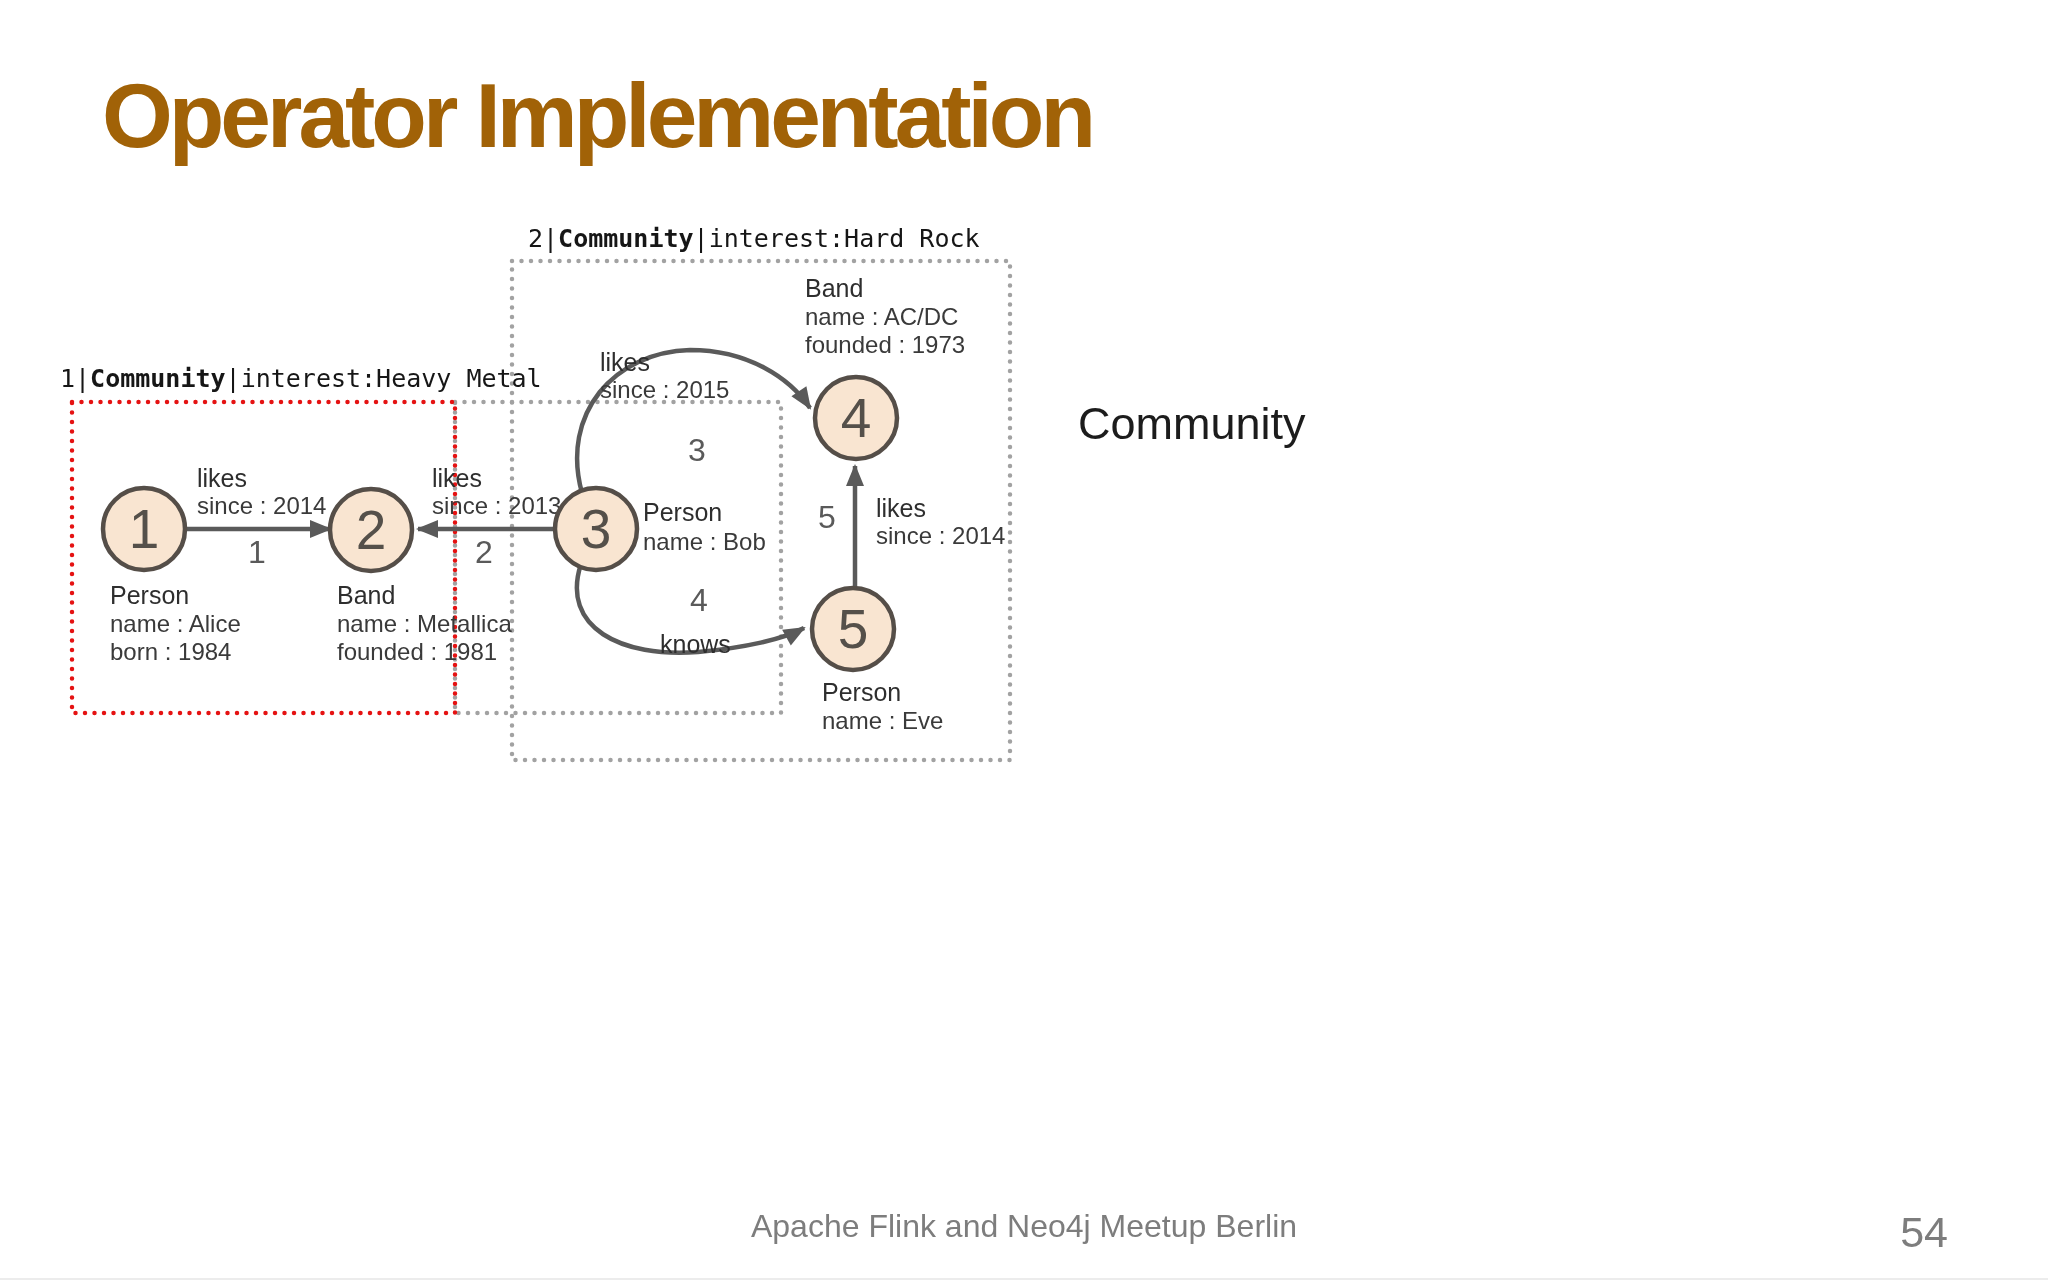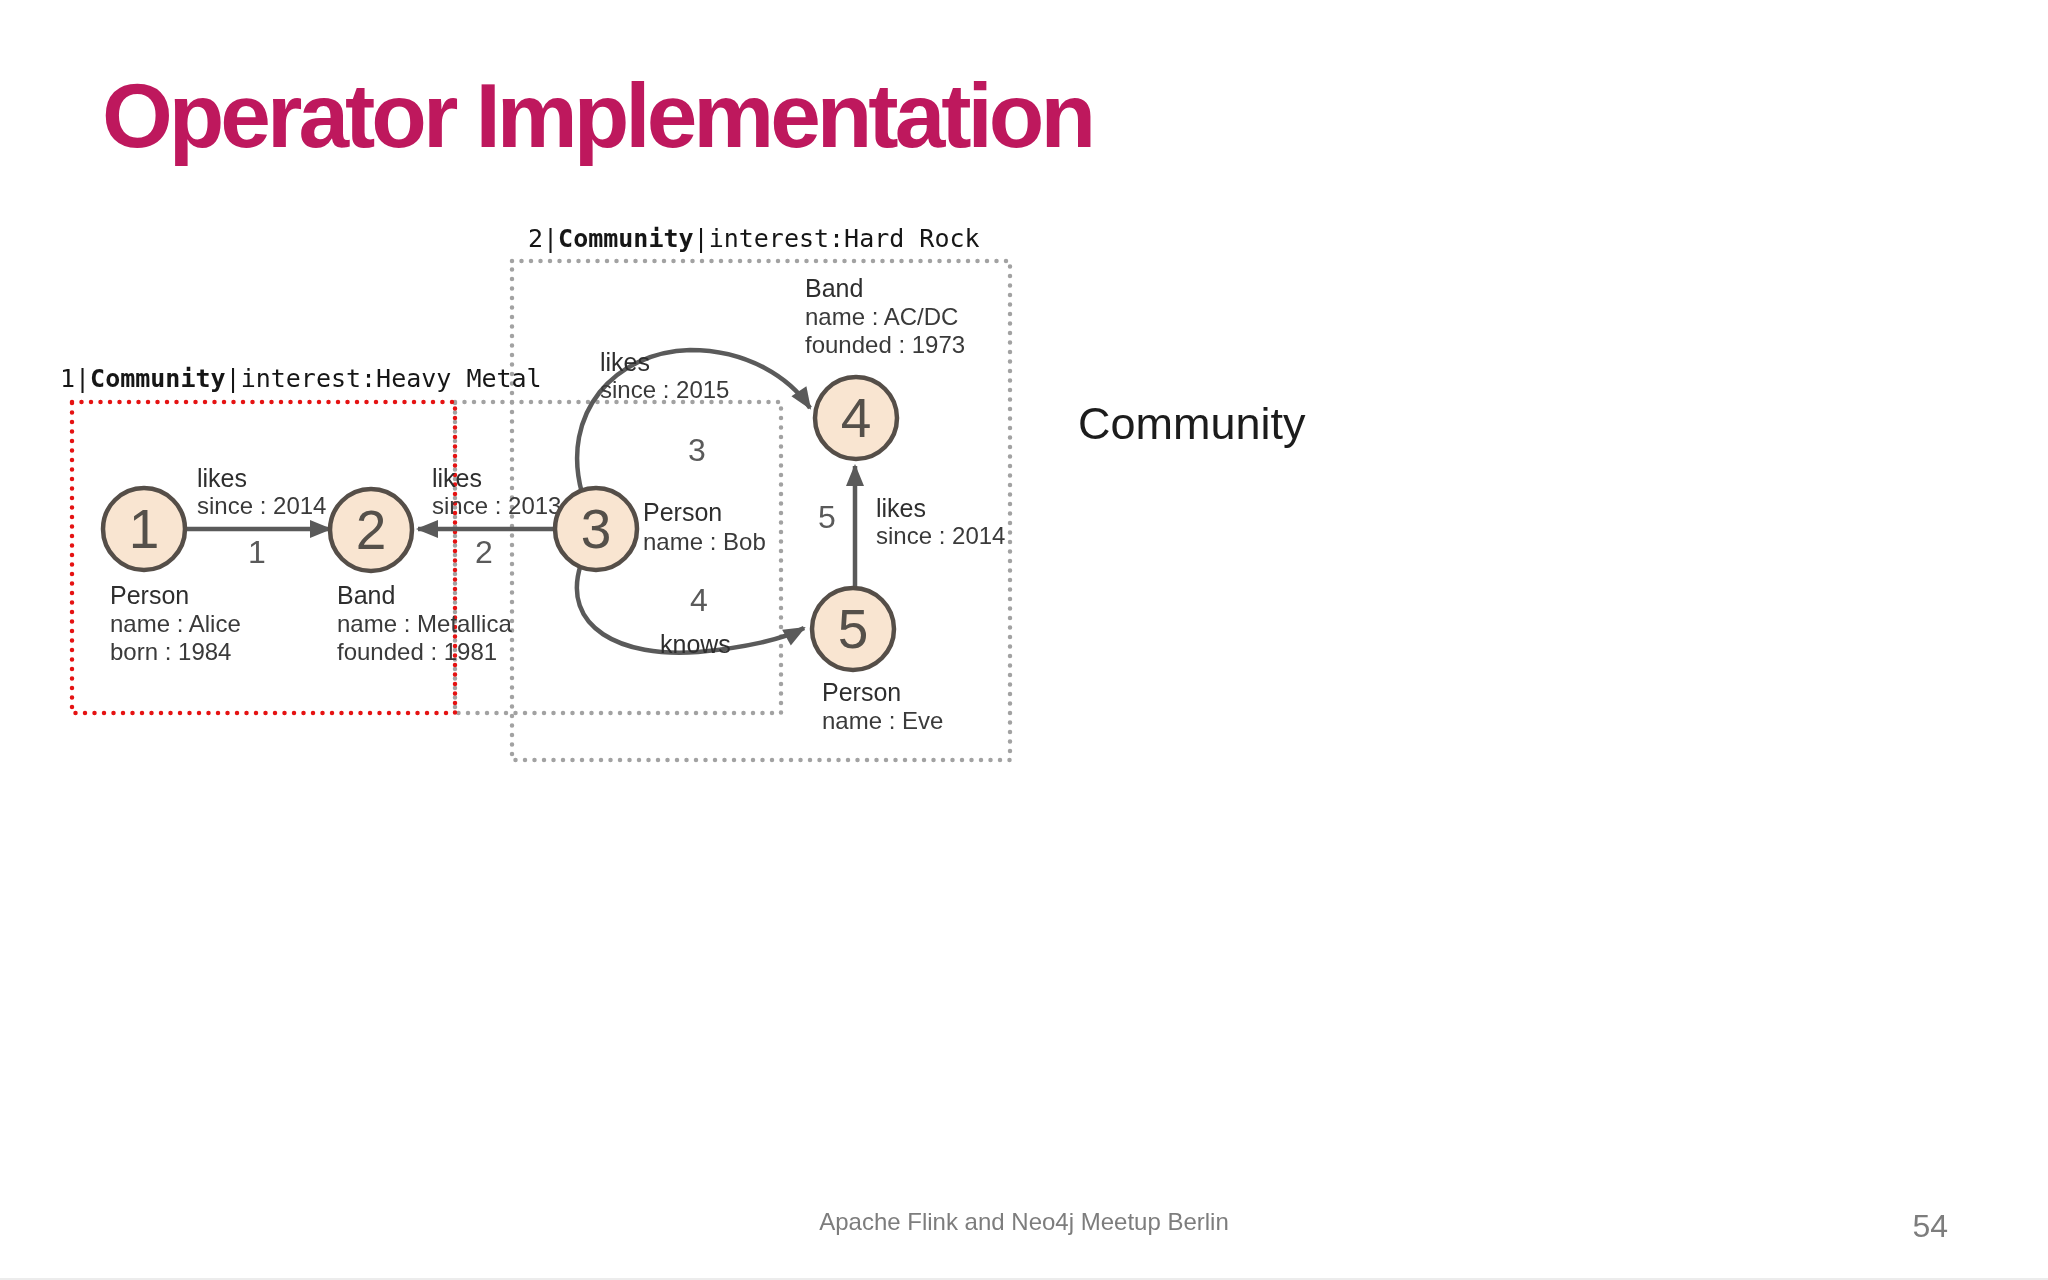--- a/index.html
+++ b/index.html
@@ -2,33 +2,33 @@
 <html><head>
 <meta charset="utf-8">
 <style>
   html,body{margin:0;padding:0;}
   body{
     width:2048px;height:1280px;background:#ffffff;position:relative;overflow:hidden;
     font-family:"Liberation Sans",sans-serif;
   }
   .title{
     position:absolute;left:102px;top:44px;
-    font-size:91px;font-weight:600;letter-spacing:-4px;color:#be185d;white-space:nowrap;margin-top:20px;
+    font-size:91px;font-weight:600;letter-spacing:-4px;color:#a16207;white-space:nowrap;margin-top:20px;
   }
   .exclusion{
     position:absolute;left:1078px;top:398px;
     font-size:45px;font-weight:400;color:#1c1c1c;white-space:nowrap;
   }
   .footer-text{
     position:absolute;left:50%;transform:translateX(-50%);top:1208px;
-    font-size:24px;color:#7d7d7d;white-space:nowrap;
+    font-size:32px;color:#7d7d7d;white-space:nowrap;
   }
   .footer-page{
     position:absolute;right:100px;top:1208px;
-    font-size:32px;color:#7d7d7d;
+    font-size:43px;color:#7d7d7d;
   }
   .bottom-line{
     position:absolute;left:0;right:0;bottom:0;height:2px;background:#ececec;
   }
   svg{position:absolute;left:0;top:0;}
   .dotbox{fill:none;stroke-width:4.5;stroke-linecap:round;stroke-dasharray:0 9.5;}
   .dot-gray{stroke:#a2a2a2;}
   .dot-red{stroke:#e51212;}
   .edge{stroke:#5a5a5a;stroke-width:4.5;fill:none;}
   .nodecircle{fill:#f9e5d1;stroke:#554e48;stroke-width:4.5;}

